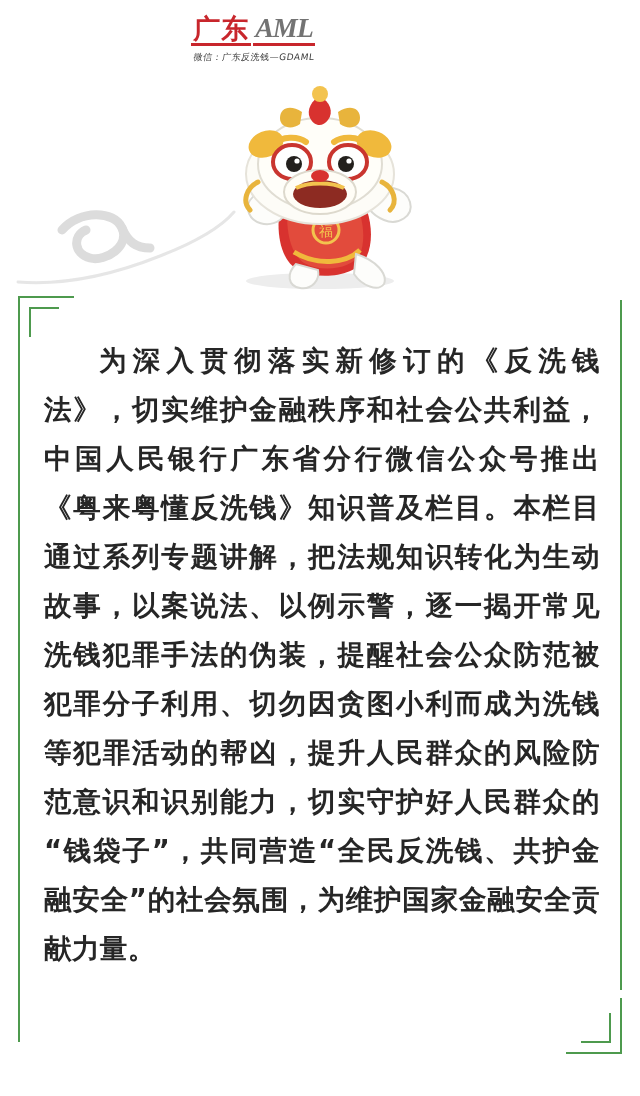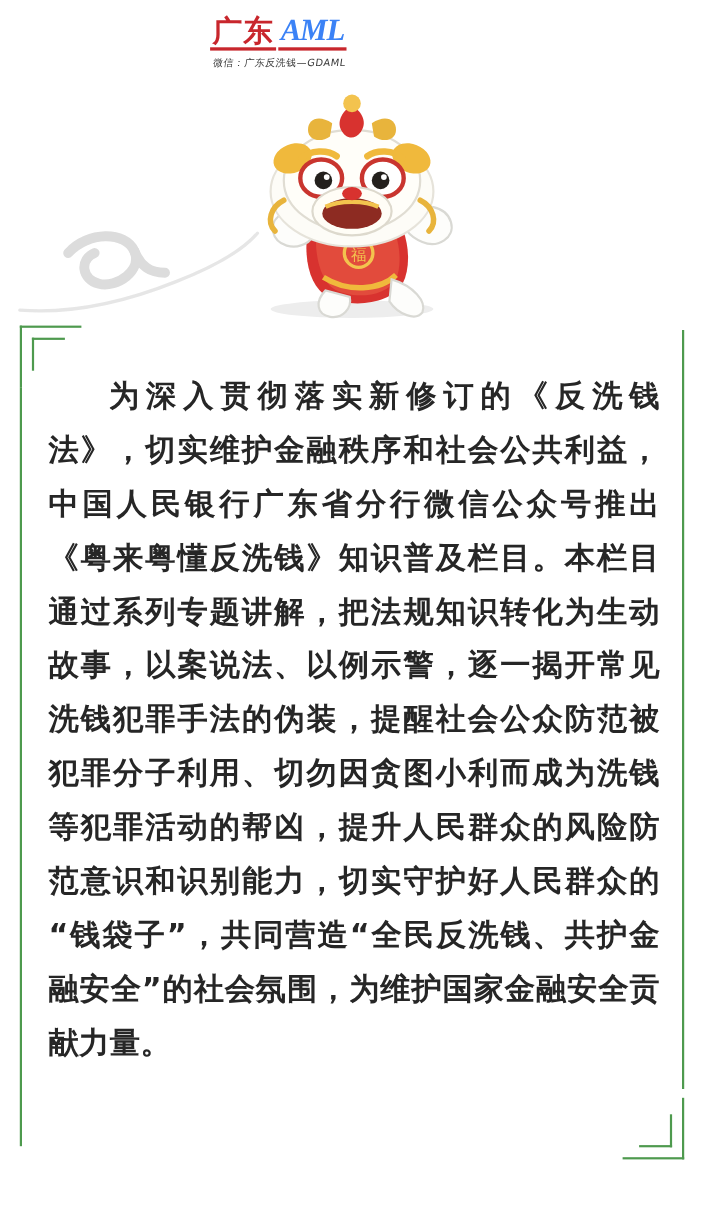--- a/index.html
+++ b/index.html
@@ -46,21 +46,21 @@
     right: -2px;
     bottom: -4px;
     height: 3px;
     background: #c8262c;
   }
   .logo-en {
     font-family: "Liberation Serif", serif;
     font-size: 28px;
     font-weight: 700;
     font-style: italic;
-    color: #3b82f6;
+    color: #737373;
     letter-spacing: -1px;
     position: relative;
     padding: 0 2px;
   }
   .logo-en::after {
     content: "";
     position: absolute;
     left: 0;
     right: 0;
     bottom: -4px;

